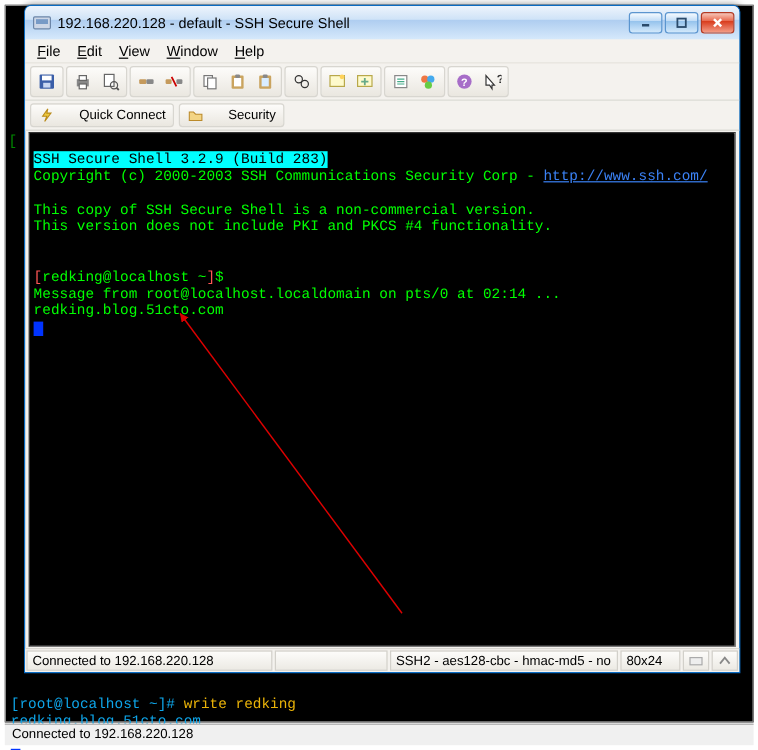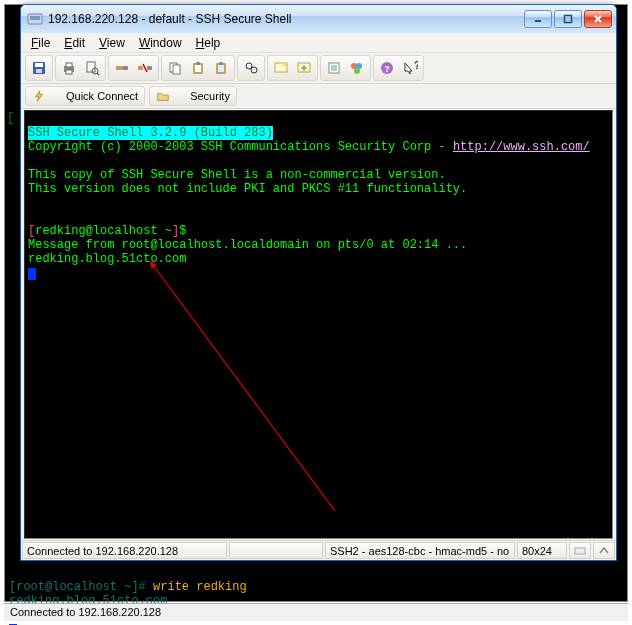--- a/index.html
+++ b/index.html
@@ -149,24 +149,24 @@
     font-size: 12px;
     line-height: 14px;
     color: #00ff00;
     overflow: hidden;
     position: relative;
     padding: 1px 3px;
     white-space: pre;
   }
   .terminal .banner-hl {
     background: #00ffff;
-    color: #15803d;
+    color: #000000;
   }
   .terminal .link {
-    color: #f0abfc;
+    color: #3b82f6;
     text-decoration: underline;
     text-align: right;
   }
   .terminal .brkt { color: #ff5555; }
   .arrow {
     position: absolute;
     pointer-events: none;
   }
   .statusbar {
     height: 20px;
@@ -199,21 +199,21 @@
     vertical-align: bottom;
   }
   .outer-bottom {
     position: absolute;
     left: 4px; top: 561px; width: 608px;
     font-family: "Courier New", monospace;
     font-size: 12px;
     line-height: 14px;
     white-space: pre;
   }
-  .outer-bottom .g { color: #0f766e; }
+  .outer-bottom .g { color: #0ea5e9; }
   .outer-bottom .y { color: #eab308; }
 </style>
 </head>
 <body>
 
 <div class="outer-terminal">
   <div class="left-gutter">[
 a
 c
 [
@@ -412,21 +412,21 @@
         </svg>
       <span>Security</span>
     </div>
   </div>
 
   <div class="terminal">
 <span class="banner-hl">SSH Secure Shell 3.2.9 (Build 283)</span>
 <span>Copyright (c) 2000-2003 SSH Communications Security Corp - </span><span class="link">http://www.ssh.com/</span>
 
 <span>This copy of SSH Secure Shell is a non-commercial version.</span>
-<span>This version does not include PKI and PKCS #11 functionality.</span>
+<span>This version does not include PKI and PKCS #4 functionality.</span>
 
 
 <span class="brkt">[</span><span>redking@localhost ~</span><span class="brkt">]</span>$
 <span>Message from root@localhost.localdomain on pts/0 at 02:14 ...</span>
 <span>redking.blog.51cto.com</span>
 <span class="cursor"></span>
     
     <svg class="arrow" style="left:0;top:0" width="590" height="420">
       <defs>
           <marker id="ah" markerWidth="8" markerHeight="8" refX="6" refY="3" orient="auto">

